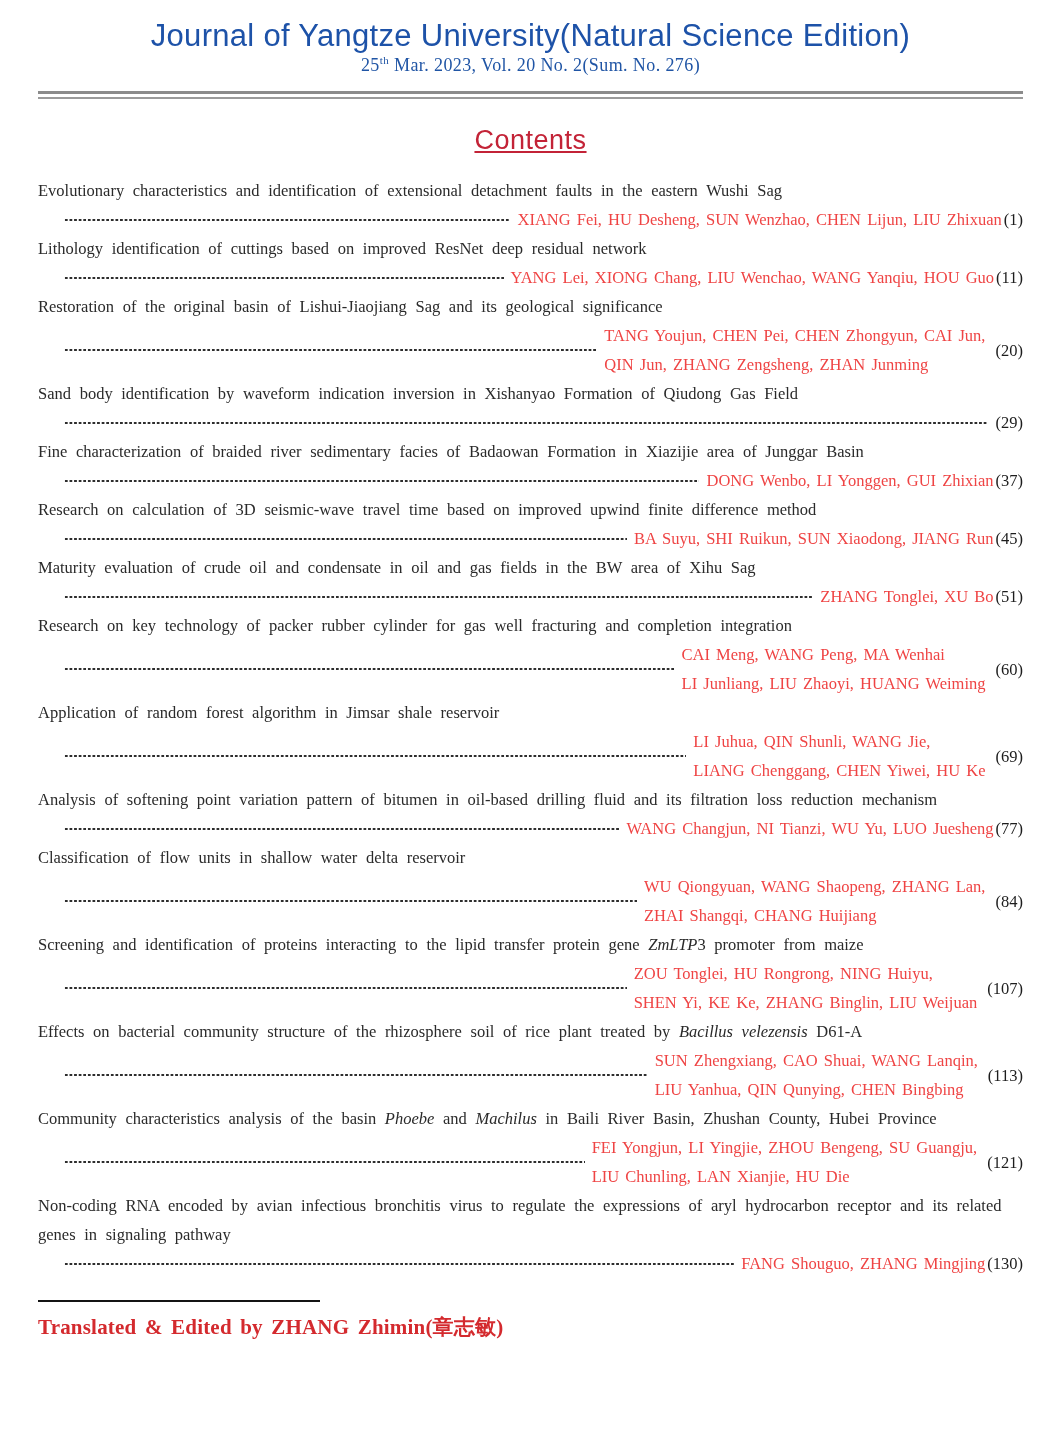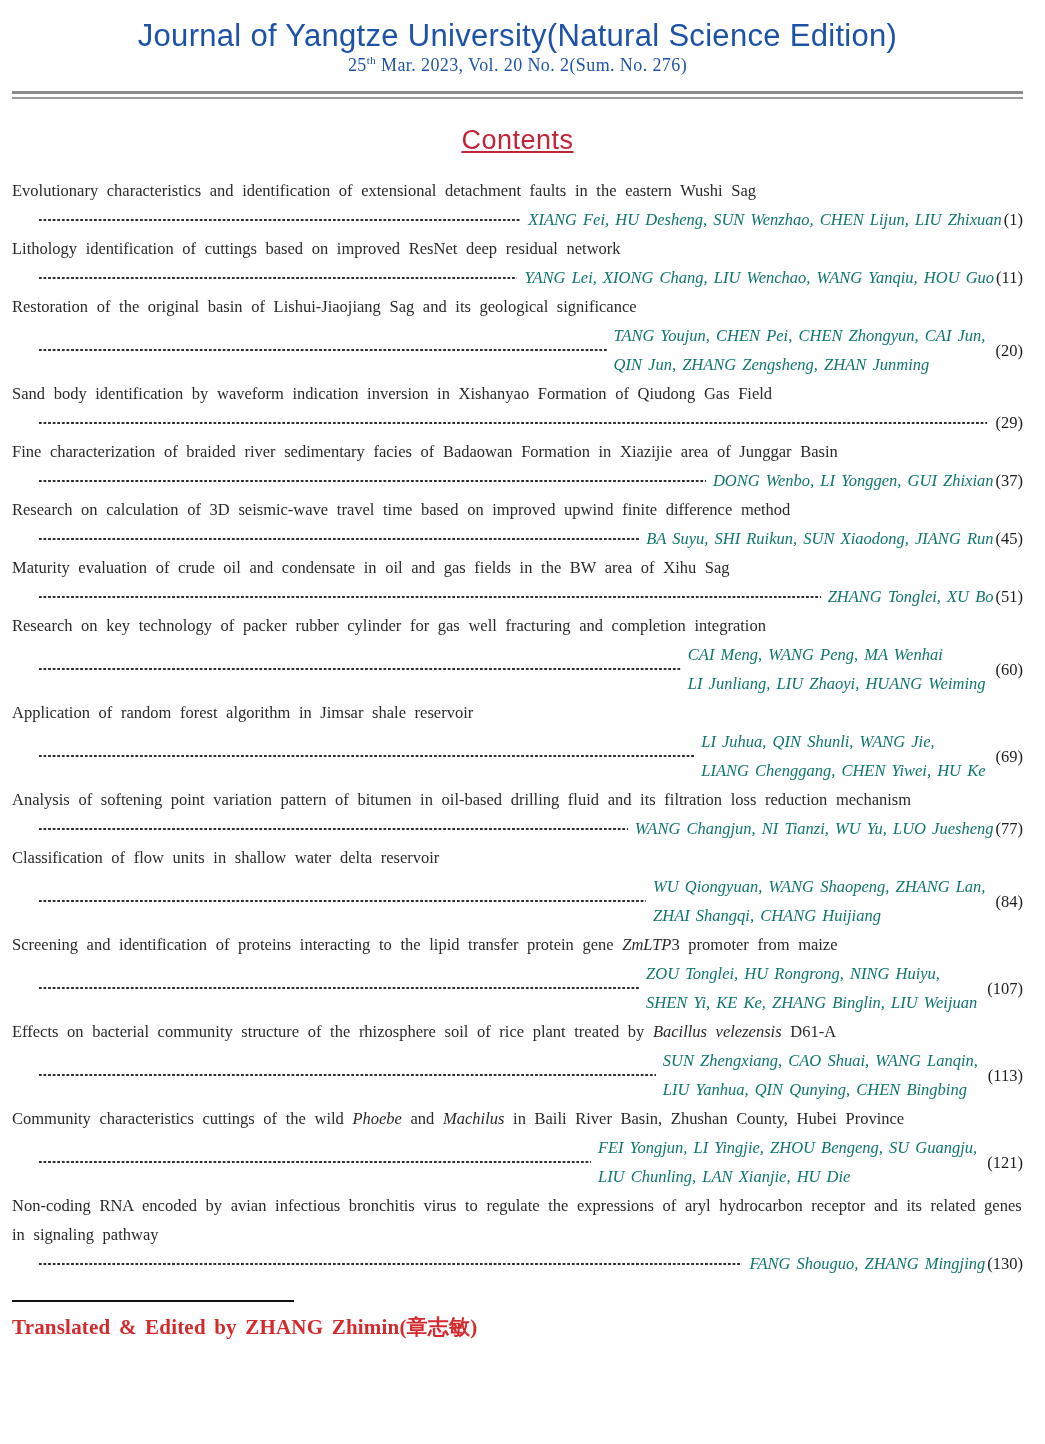--- a/index.html
+++ b/index.html
@@ -3,21 +3,21 @@
 <meta charset="utf-8">
 <style>
   html, body { margin: 0; padding: 0; }
   body {
     width: 1045px; height: 1444px;
     background: #ffffff;
     font-family: "Liberation Serif", serif;
     color: #2e2e2e;
     overflow: hidden;
   }
-  .page { padding: 14px 22px 0 12px; box-sizing: border-box; }
+  .page { padding: 14px 22px 0 38px; box-sizing: border-box; }
 
   
   .masthead { text-align: center; }
   .journal-title {
     font-family: "Liberation Sans", sans-serif;
     font-size: 31px; font-weight: 400;
     color: #1d52a8; letter-spacing: 0.3px;
     margin: 4px 0 0 0;
   }
   .date-line {
@@ -49,22 +49,22 @@
   .lrow { display: flex; align-items: center; padding-left: 26px; }
   .dots {
     flex: 1 1 auto; min-width: 28px; height: 10px;
     margin-right: 7px; align-self: center;
     background-image: radial-gradient(circle, #2d2d2d 1.15px, rgba(0,0,0,0) 1.5px);
     background-size: 4.6px 10px;
     background-repeat: repeat-x;
     background-position: 0 center;
   }
   .authors {
-    font-style: italic; white-space: nowrap;
-    color: #0f766e; word-spacing: 2px;
+    white-space: nowrap;
+    color: #ef4444; word-spacing: 2px;
   }
   .ablock { display: flex; flex-direction: column; align-items: flex-start; }
   .ablock .authors { line-height: 29px; }
   .page-no { font-style: normal; white-space: nowrap; color: #1d1d1d; margin-left: 2px; }
   .lrow .ablock + .page-no { margin-left: 10px; }
 
   
   .footnote-rule {
     width: 282px; border-top: 2px solid #141414;
     margin: 22px 0 11px 0;
@@ -219,21 +219,21 @@
         <span class="dots"></span>
         <span class="ablock">
           <span class="authors">SUN Zhengxiang, CAO Shuai, WANG Lanqin,</span>
           <span class="authors">LIU Yanhua, QIN Qunying, CHEN Bingbing</span>
         </span>
         <span class="page-no">(113)</span>
       </div>
     </section>
 
     <section class="entry">
-      <p class="title"><span>Community characteristics cuttings of the wild </span><i>Phoebe</i><span> and </span><i>Machilus</i><span> in Baili River Basin, Zhushan County, Hubei Province</span></p>
+      <p class="title"><span>Community characteristics analysis of the basin </span><i>Phoebe</i><span> and </span><i>Machilus</i><span> in Baili River Basin, Zhushan County, Hubei Province</span></p>
       <div class="lrow">
         <span class="dots"></span>
         <span class="ablock">
           <span class="authors">FEI Yongjun, LI Yingjie, ZHOU Bengeng, SU Guangju,</span>
           <span class="authors">LIU Chunling, LAN Xianjie, HU Die</span>
         </span>
         <span class="page-no">(121)</span>
       </div>
     </section>
 

